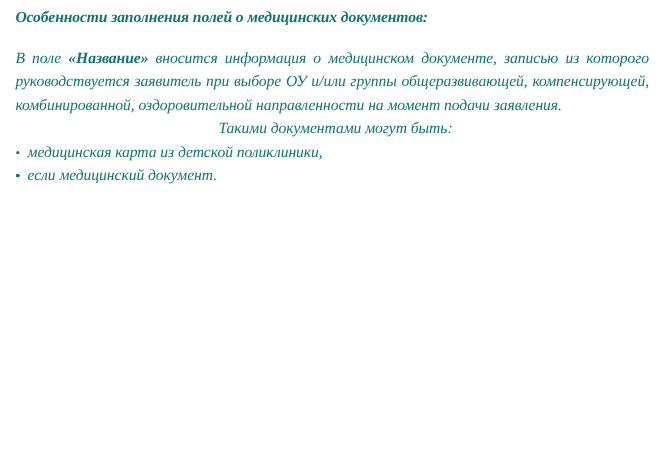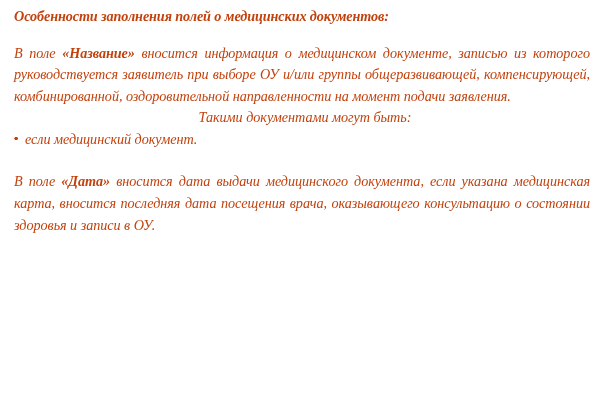--- a/index.html
+++ b/index.html
@@ -101,44 +101,43 @@
   
   .bullet-item.spread-1 { word-spacing: 1.6px; }
   .bullet-item.spread-2 { word-spacing: 0.8px; }
 
   
   .para.tight-first { word-spacing: normal; }
 </style>
 </head>
 <body>
 
-<div id="document-page" style="background: rgb(255, 255, 255); color: #c2410c;">
+<div id="document-page" style="background: rgb(255, 255, 255); color: #0f766e;">
   <div class="content">
 
     <h1 class="doc-title">Особенности заполнения полей о медицинских документов:</h1>
 
     <div class="gap-title"></div>
 
     <p class="para"><span>В поле </span><span class="strong">«Название»</span><span> вносится информация о медицинском документе, записью из которого руководствуется заявитель при выборе ОУ и/или группы общеразвивающей, компенсирующей, комбинированной, оздоровительной направленности на момент подачи заявления.</span></p>
 
     <p class="lead-line">Такими документами могут быть:</p>
 
     <ul class="bullet-list">
-      <li class="bullet-item"><span class="bullet-dot">•</span></li>
+      <li class="bullet-item"><span class="bullet-dot">•</span><span>медицинская карта из детской поликлиники,</span></li>
 
       <li class="bullet-item"><span class="bullet-dot">•</span></li>
 
       <li class="bullet-item spread-1"><span class="bullet-dot">•</span></li>
 
       <li class="bullet-item spread-2"><span class="bullet-dot">•</span></li>
 
       <li class="bullet-item"><span class="bullet-dot">•</span><span>если медицинский документ.</span></li>
     </ul>
 
     <div class="gap-para"></div>
 
-    <p class="para"><span>В поле </span><span class="strong">«Дата»</span><span> вносится дата выдачи  медицинского документа, если указана медицинская карта, вносится последняя дата посещения врача, оказывающего консультацию о состоянии здоровья и записи в ОУ.</span></p>
 
     <div class="gap-para"></div>
 
 
   </div>
 </div>
 
 </body></html>

